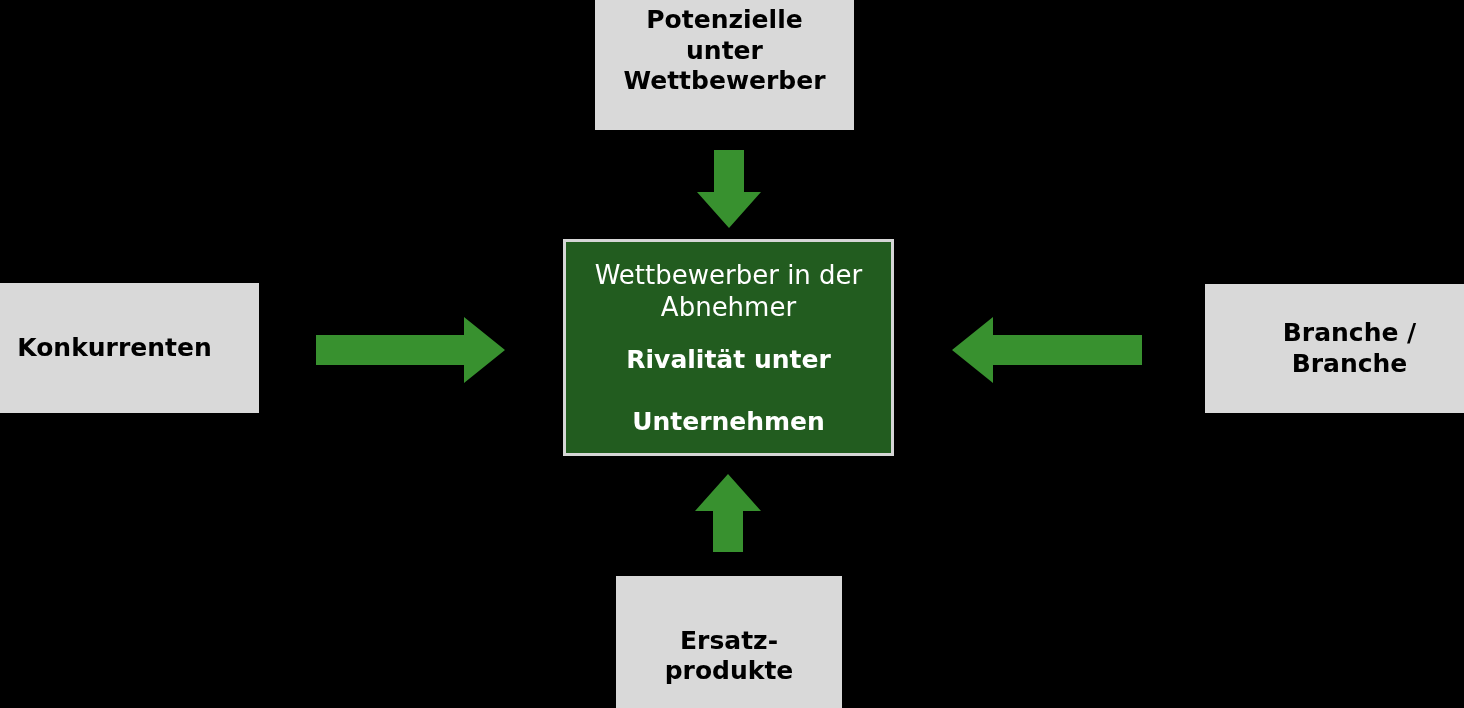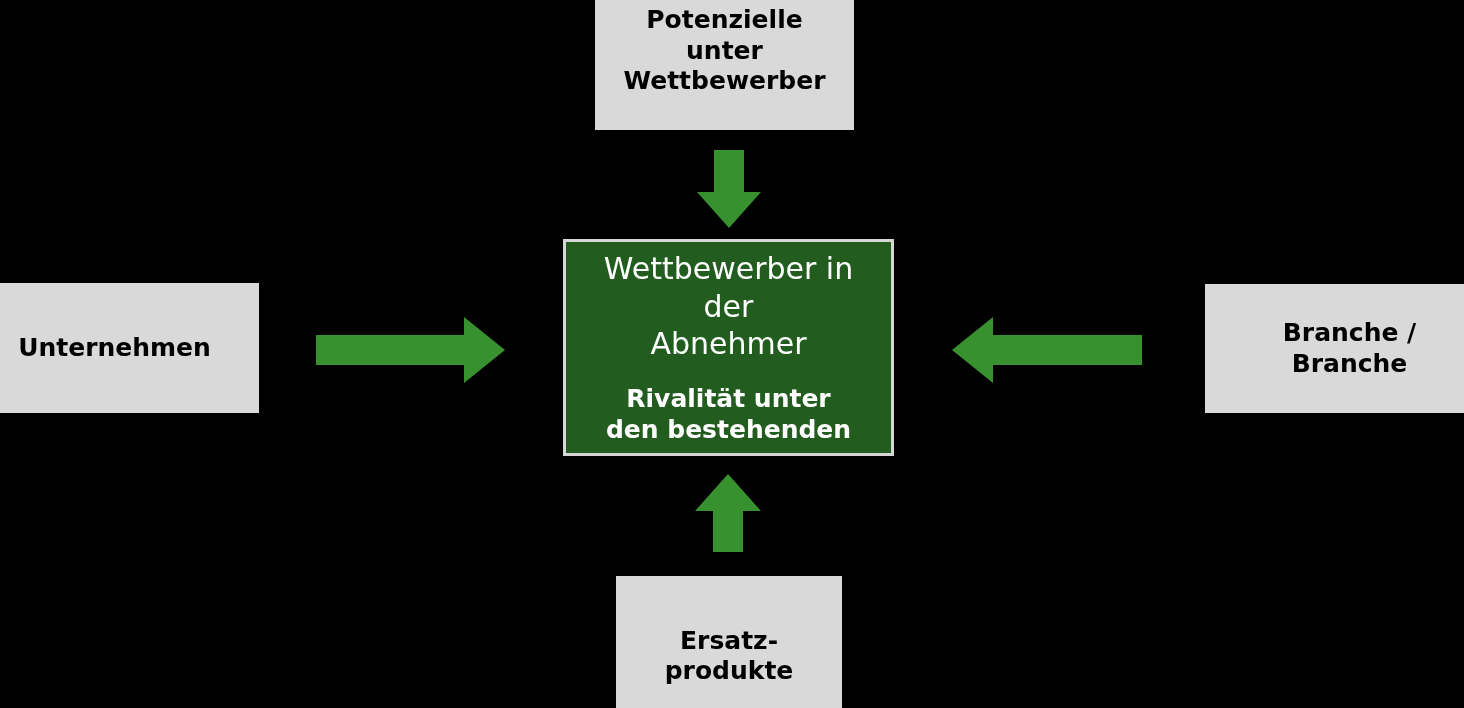--- a/index.html
+++ b/index.html
@@ -37,21 +37,21 @@
 
   .center-box {
     background: #225C1F;
     border: 3px solid #D6D6D6;
     color: #FFFFFF;
     flex-direction: column;
     padding: 6px 10px;
   }
   .center-line-1 {
     font-weight: normal;
-    font-size: 30px;
+    font-size: 26px;
     line-height: 1.25;
     margin-bottom: 20px;
   }
   .center-line-2 {
     font-weight: bold;
     font-size: 25px;
     line-height: 1.24;
   }
 
   
@@ -77,21 +77,21 @@
 
   <div class="box gray-box" id="box-top">
     <div>
       <span>Potenzielle</span><br>
       <span>unter</span><br>
       <span>Wettbewerber</span>
     </div>
   </div>
 
   <div class="box gray-box" id="box-left">
-    <div>Unternehmen</div>
+    <div>Konkurrenten</div>
   </div>
 
   <div class="box gray-box" id="box-right">
     <div>
       <span>Branche /</span><br>
       <span>Branche</span>
     </div>
   </div>
 
   <div class="box gray-box" id="box-bottom">
@@ -101,21 +101,22 @@
     </div>
   </div>
 
   <div class="box center-box" id="box-center">
     <div class="center-line-1">
       <span>Wettbewerber in der</span><br>
       <span>Abnehmer</span>
     </div>
     <div class="center-line-2">
       <span>Rivalität unter</span><br>
-      <span>den bestehenden</span><br>
+      <br>
+      <span>Unternehmen</span>
     </div>
   </div>
 
   <div class="arrow" id="arrow-top">
     <svg width="64" height="78" viewBox="0 0 64 78">
       <polygon points="17,0 47,0 47,42 64,42 32,78 0,42 17,42" fill="#38912F"></polygon>
     </svg>
   </div>
 
   <div class="arrow" id="arrow-bottom">

